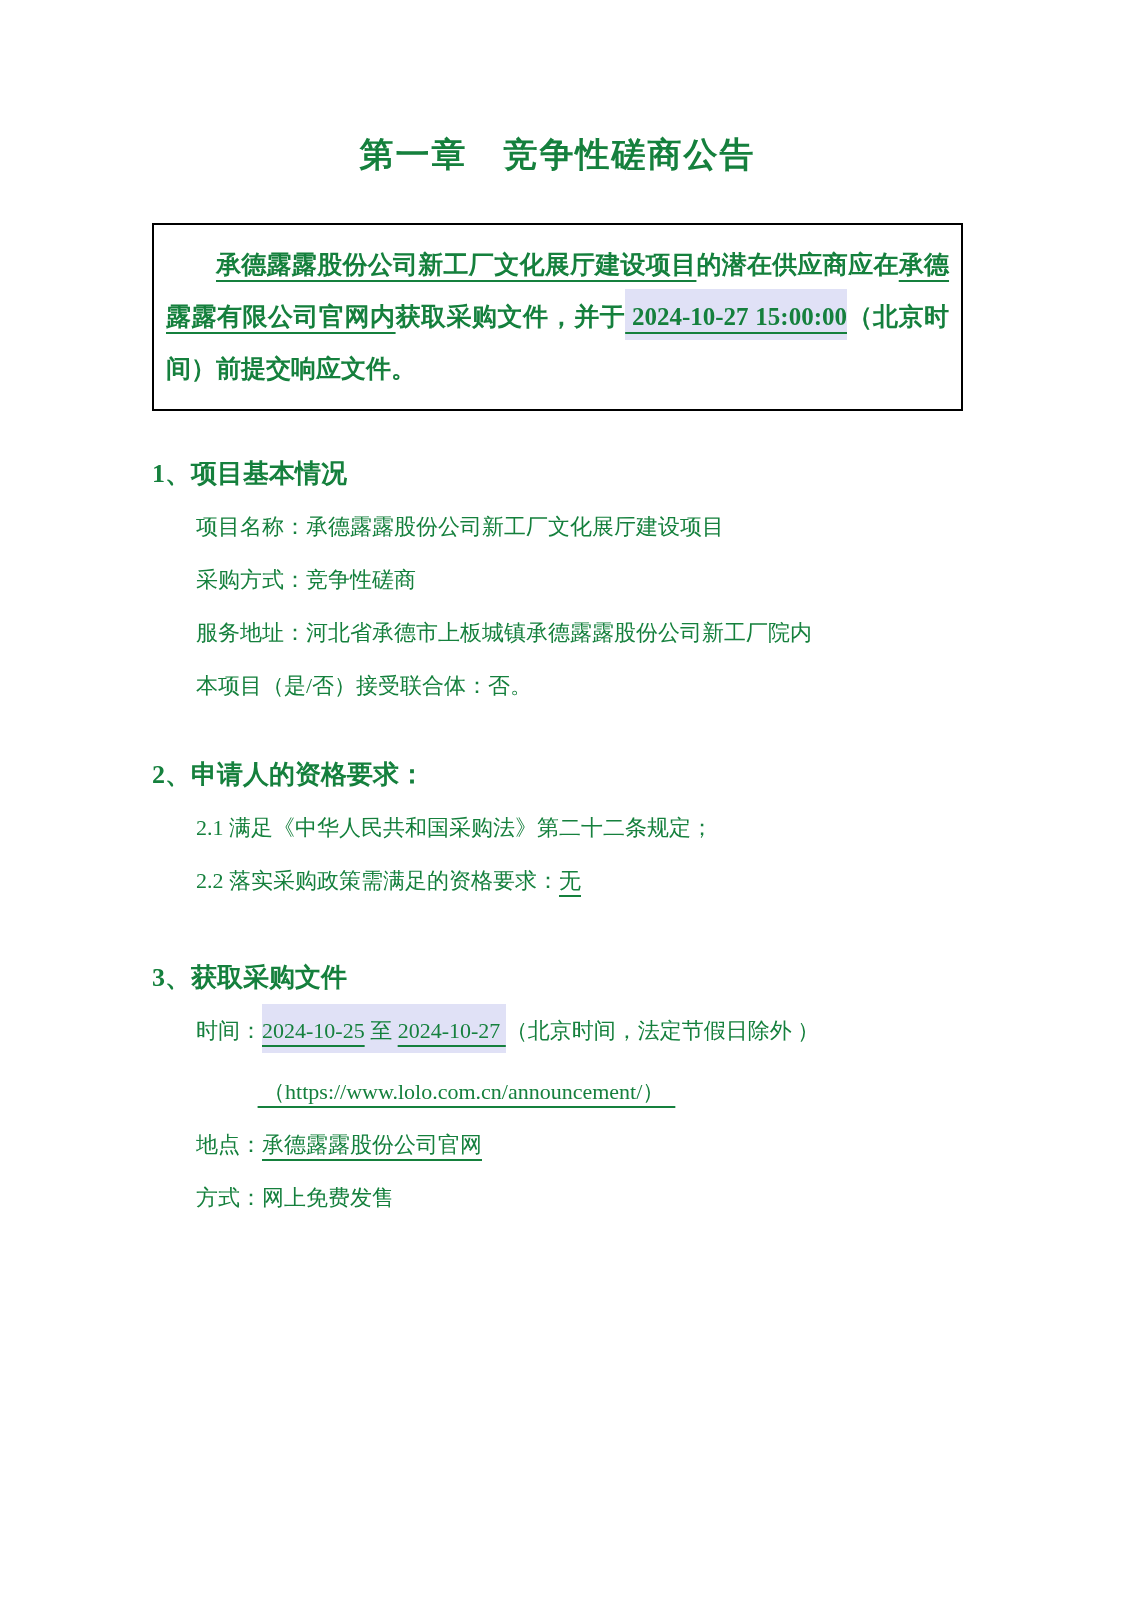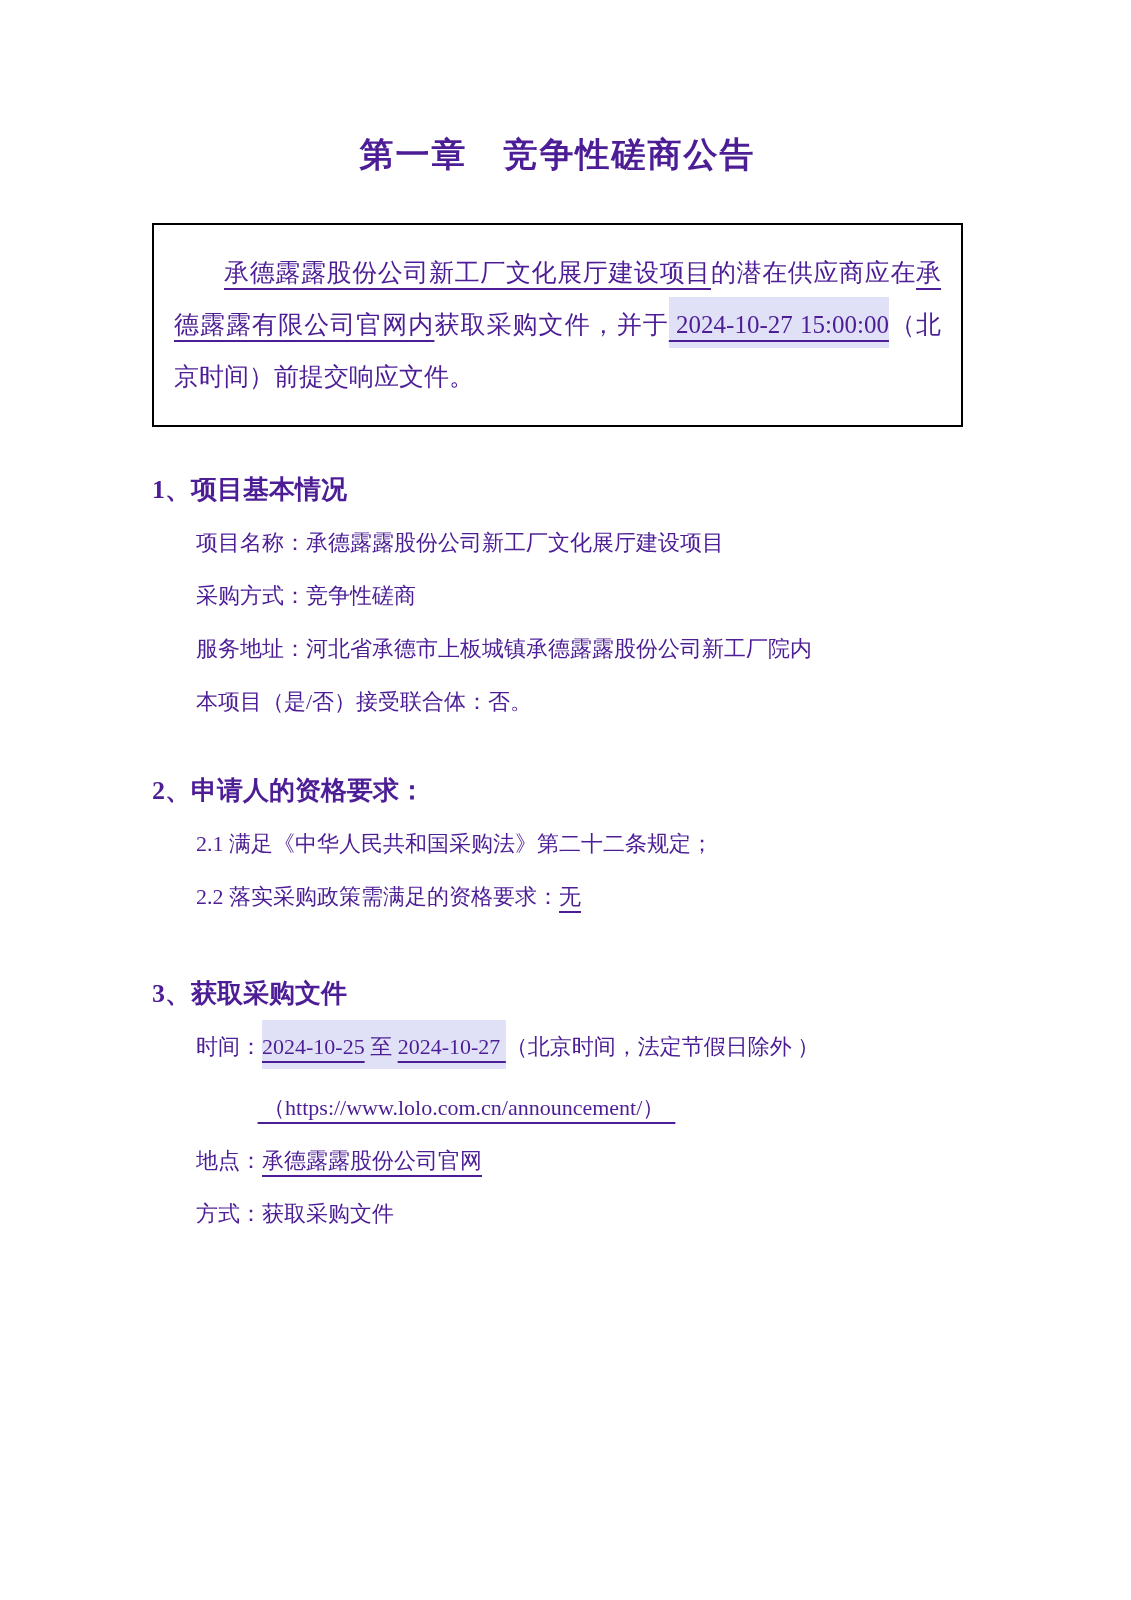--- a/index.html
+++ b/index.html
@@ -6,46 +6,47 @@
     margin: 0;
     padding: 0;
     background: #ffffff;
   }
   .page {
     position: relative;
     width: 1131px;
     height: 1271px;
     margin: 0 auto;
     background: #ffffff;
-    color: #4c1d95;
+    color: #15803d;
     font-family: "Liberation Serif", "DejaVu Serif", serif;
     box-sizing: border-box;
     padding: 128px 168px 0 152px;
     overflow: hidden;
   }
   .doc-title {
     margin: 0;
     font-family: "Liberation Sans", "DejaVu Sans", sans-serif;
     font-weight: 700;
     font-size: 34px;
     line-height: 53px;
     text-align: center;
     letter-spacing: 2px;
   }
   .notice-box {
     margin-top: 42px;
     border: 2px solid #000000;
     padding: 6px 4px;
   }
   .notice-text {
-    margin: 16px;
+    margin: 8px;
     font-size: 25px;
     line-height: 52px;
     text-indent: 2em;
     text-align: justify;
+    font-weight: bold;
   }
   .sec-heading {
     margin: 36px 0 0 0;
     font-family: Liberation Serif, serif;
     font-weight: 700;
     font-size: 26px;
     line-height: 53px;
   }
   .sec-heading.sec3 { margin-top: 44px; }
   .para {
@@ -97,17 +98,17 @@
   <p class="para">本项目（是/否）接受联合体：否。</p>
 
   <h2 class="sec-heading">2、申请人的资格要求：</h2>
   <p class="para">2.1 满足《中华人民共和国采购法》第二十二条规定；</p>
   <p class="para"><span>2.2 落实采购政策需满足的资格要求：</span><span class="ul">无</span></p>
 
   <h2 class="sec-heading sec3">3、获取采购文件</h2>
   <p class="para"><span>时间：</span><span class="ul hl">2024-10-25</span><span class="hl">&nbsp;至&nbsp;</span><span class="ul hl">2024-10-27&nbsp;</span><span>（北京时间，法定节假日除外&nbsp;）</span></p>
   <p class="para url-line"><span class="ul">&nbsp;（https://www.lolo.com.cn/announcement/）&nbsp;&nbsp;</span></p>
   <p class="para"><span>地点：</span><span class="ul">承德露露股份公司官网</span></p>
-  <p class="para">方式：获取采购文件</p>
+  <p class="para">方式：网上免费发售</p>
 
   <div class="page-number">1</div>
 
 </div>
 
 </body></html>

